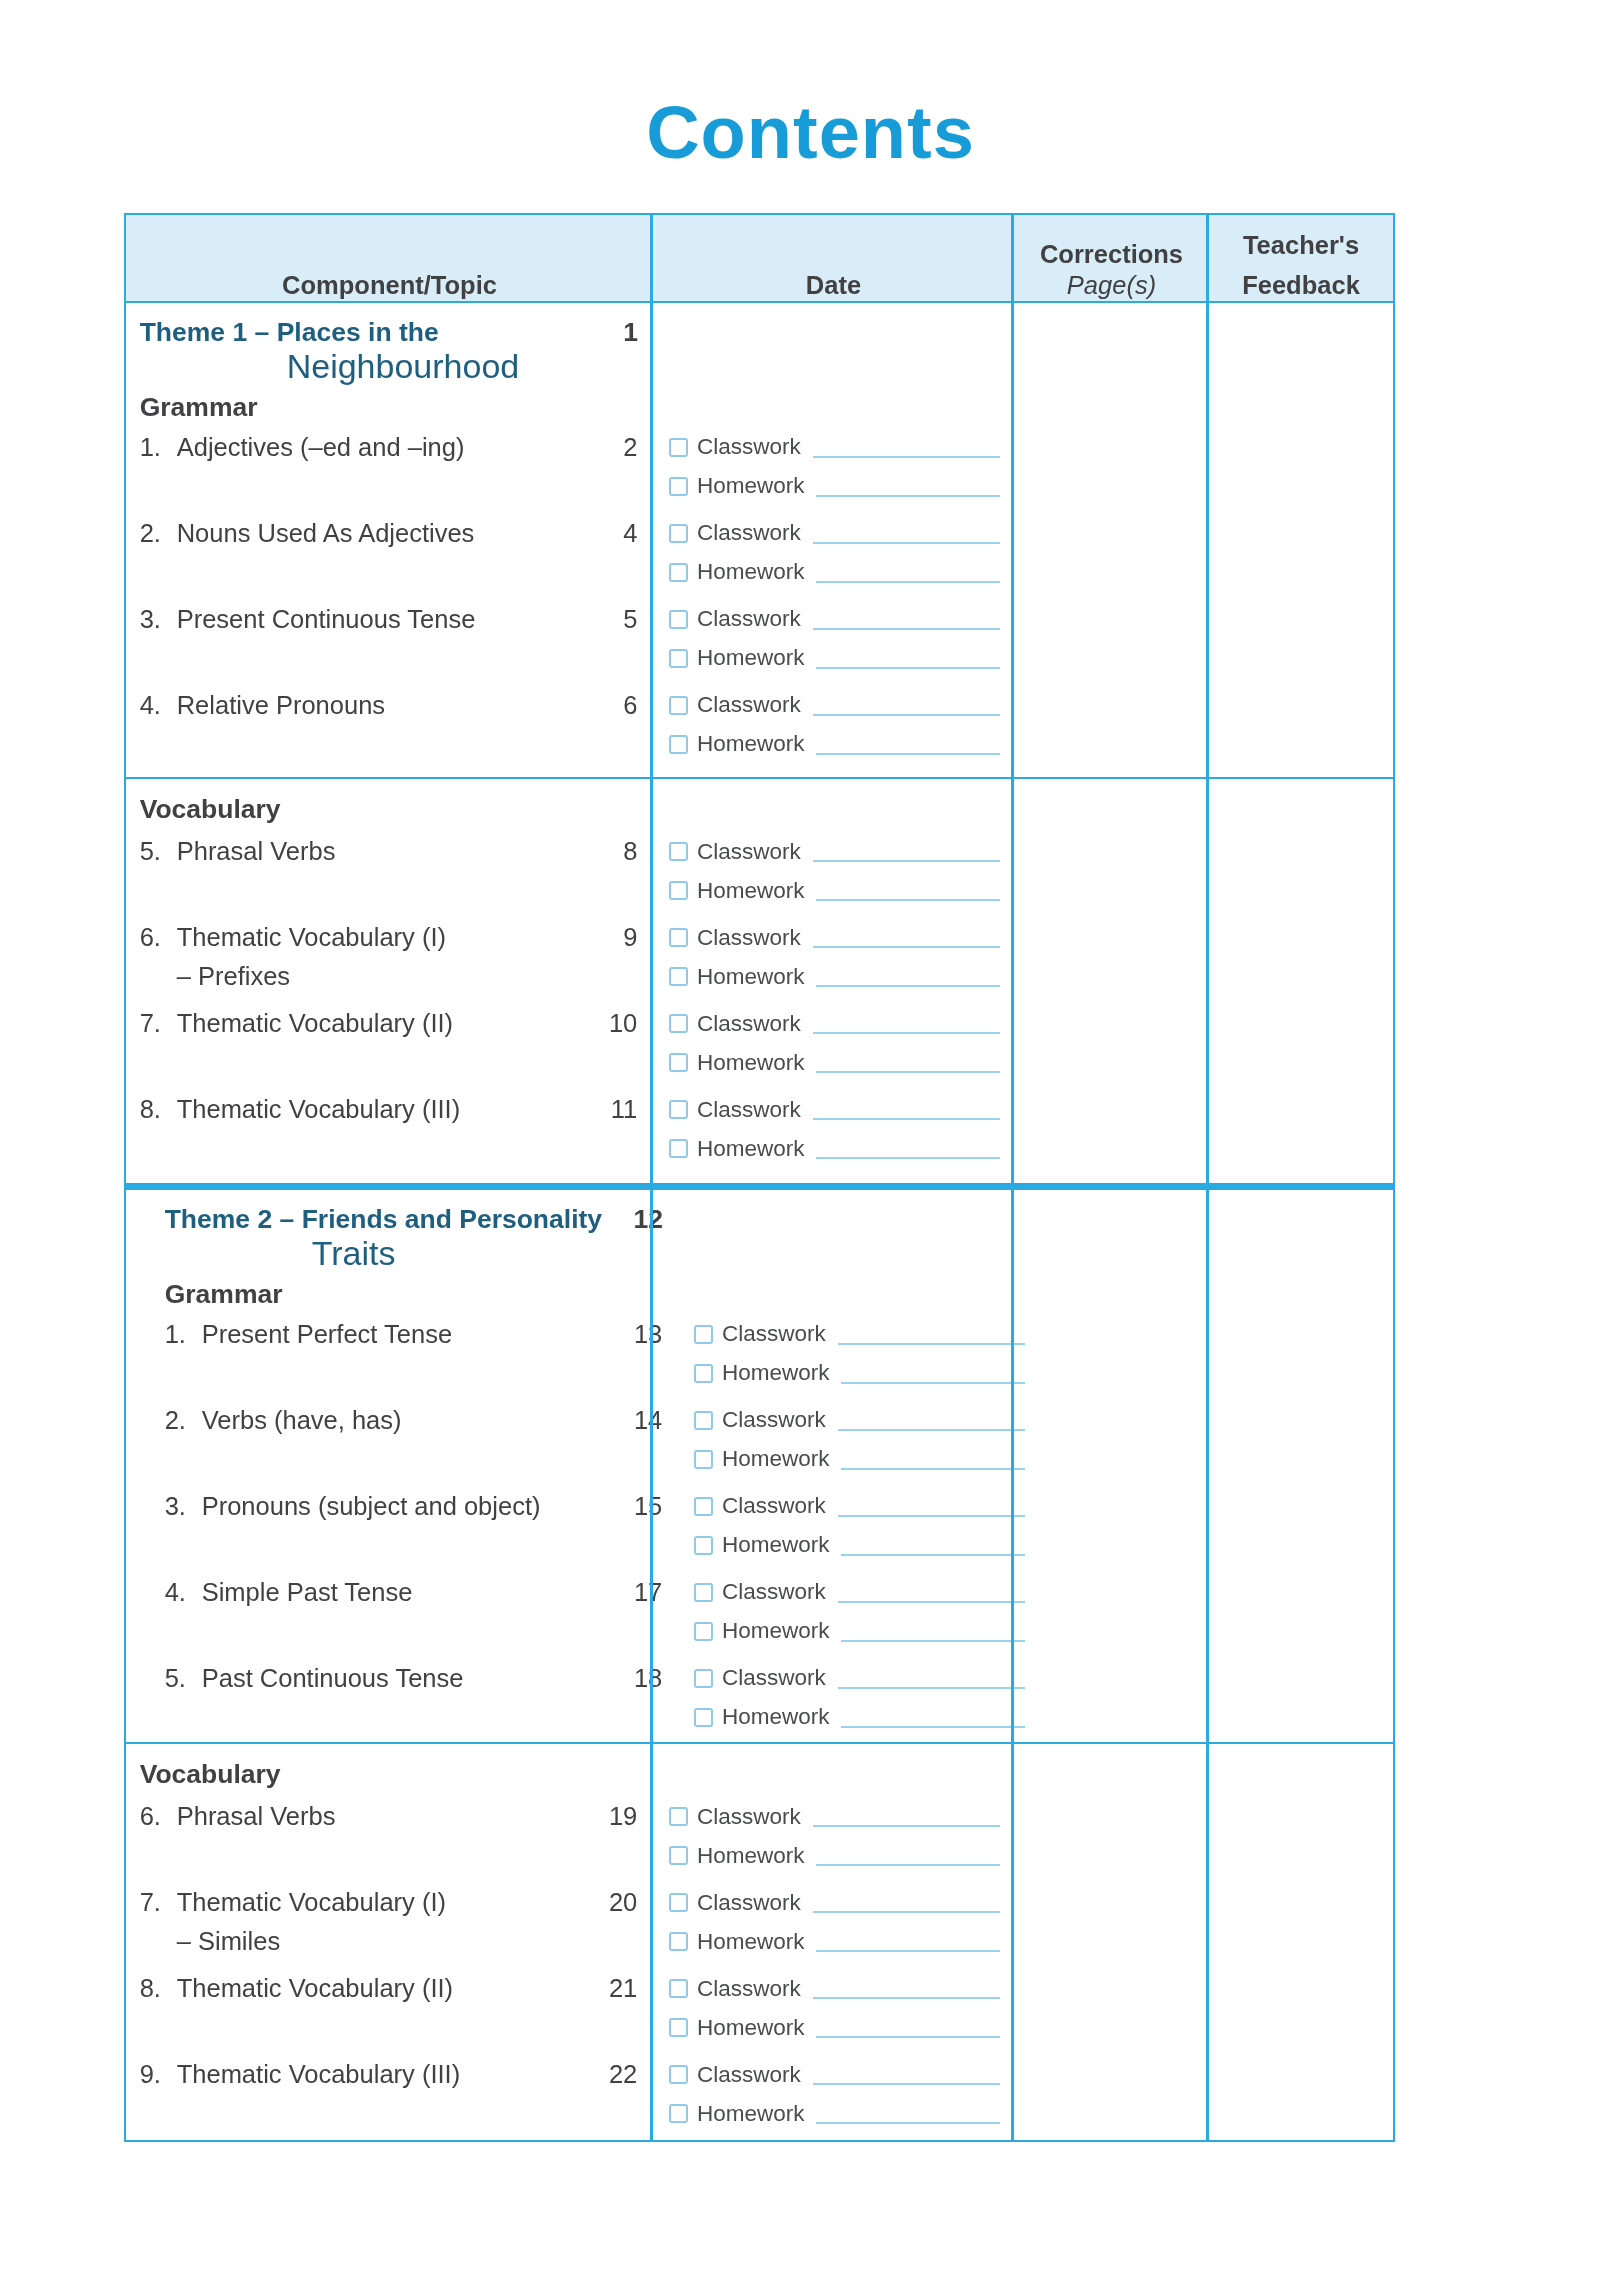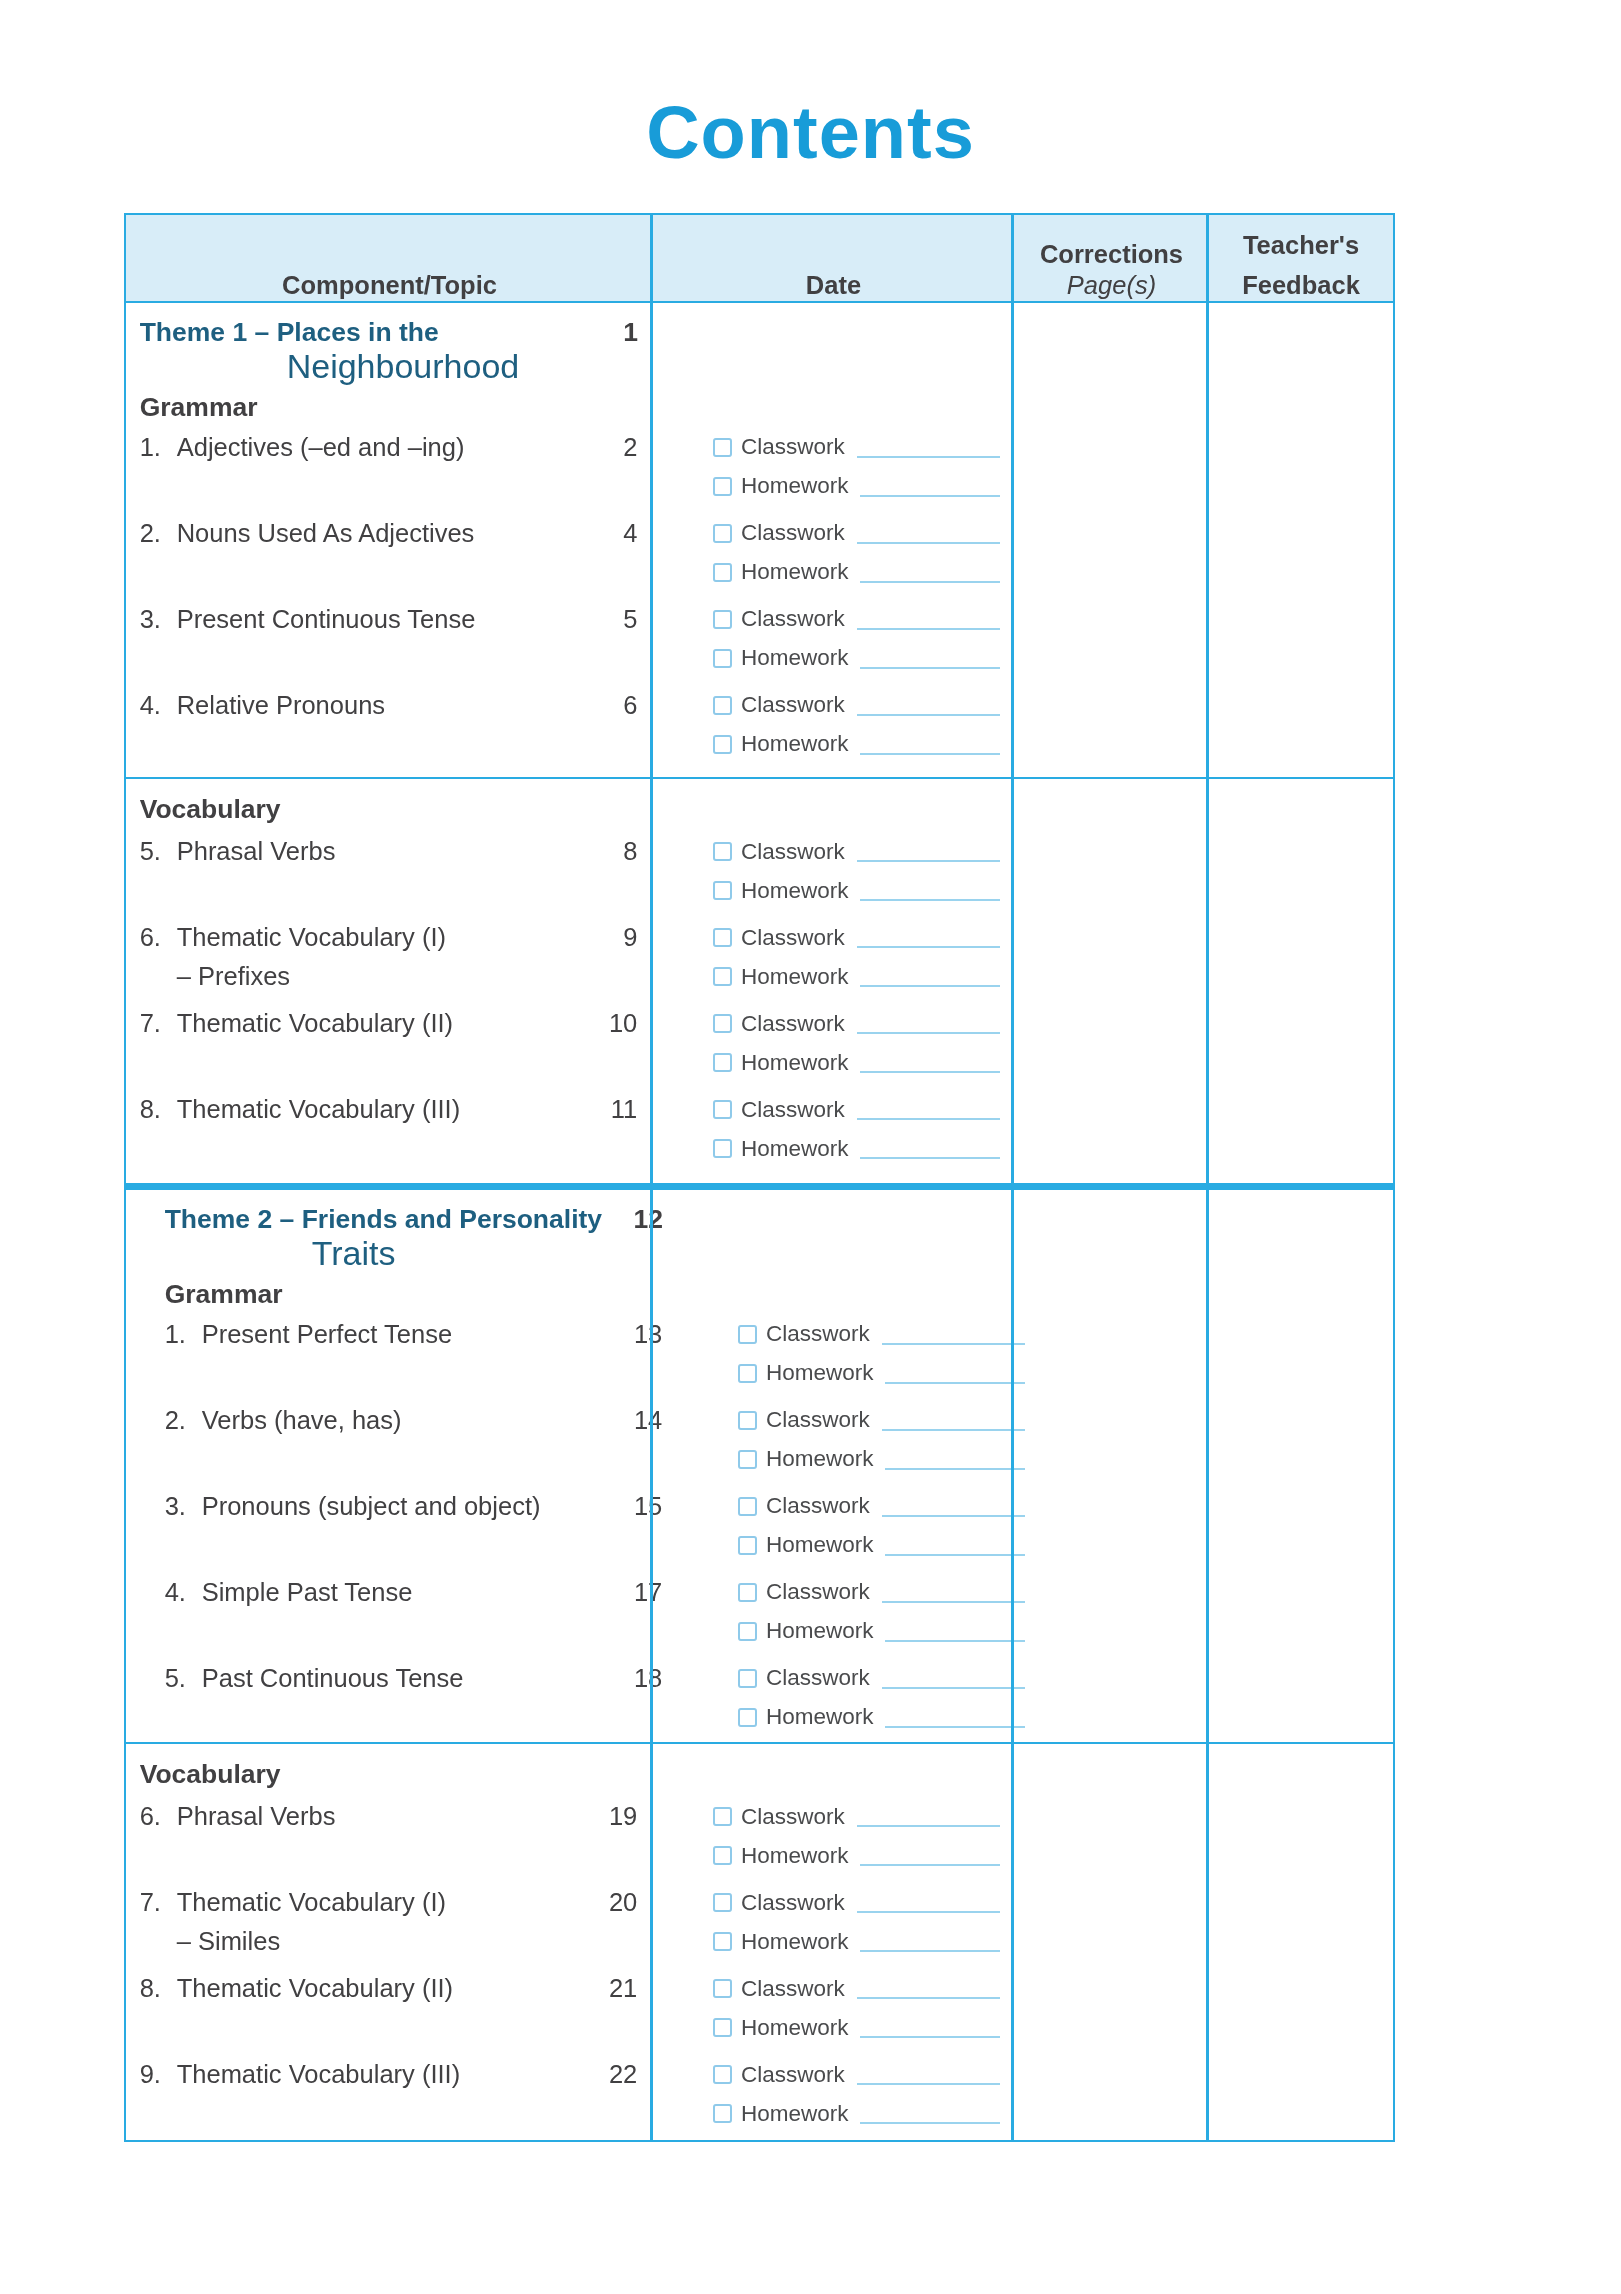--- a/index.html
+++ b/index.html
@@ -63,21 +63,21 @@
 
   .item-row{display:flex;height:86px;}
   .topic-cell{width:527px;padding-left:13.7px;}
   .topic-line{display:flex;align-items:center;height:39px;font-size:25.5px;color:var(--text);}
   .item-num{width:37px;flex:none;}
   .item-title{white-space:nowrap;}
   .item-page{margin-left:auto;padding-right:15.7px;}
   .item-subtitle{height:39px;line-height:39px;margin-left:37px;font-size:25.5px;color:var(--text);}
 
   .date-cell{width:361px;display:flex;flex-direction:column;}
-  .check-line{display:flex;align-items:center;height:39px;padding-left:15.7px;margin-left:44px;}
+  .check-line{display:flex;align-items:center;height:39px;padding-left:15.7px;}
   .checkbox{
     width:19.6px;height:19.6px;flex:none;border:2.5px solid var(--checkbox-border);
     border-radius:2.9px;background:#fff;margin-right:8.8px;cursor:pointer;
   }
   .check-label{font-size:22.5px;color:var(--label-text);white-space:nowrap;}
   .date-line{flex:1;height:2px;background:var(--underline);align-self:flex-end;margin:0 13.7px 8.8px 11.8px;}
 </style>
 </head>
 <body>
 

